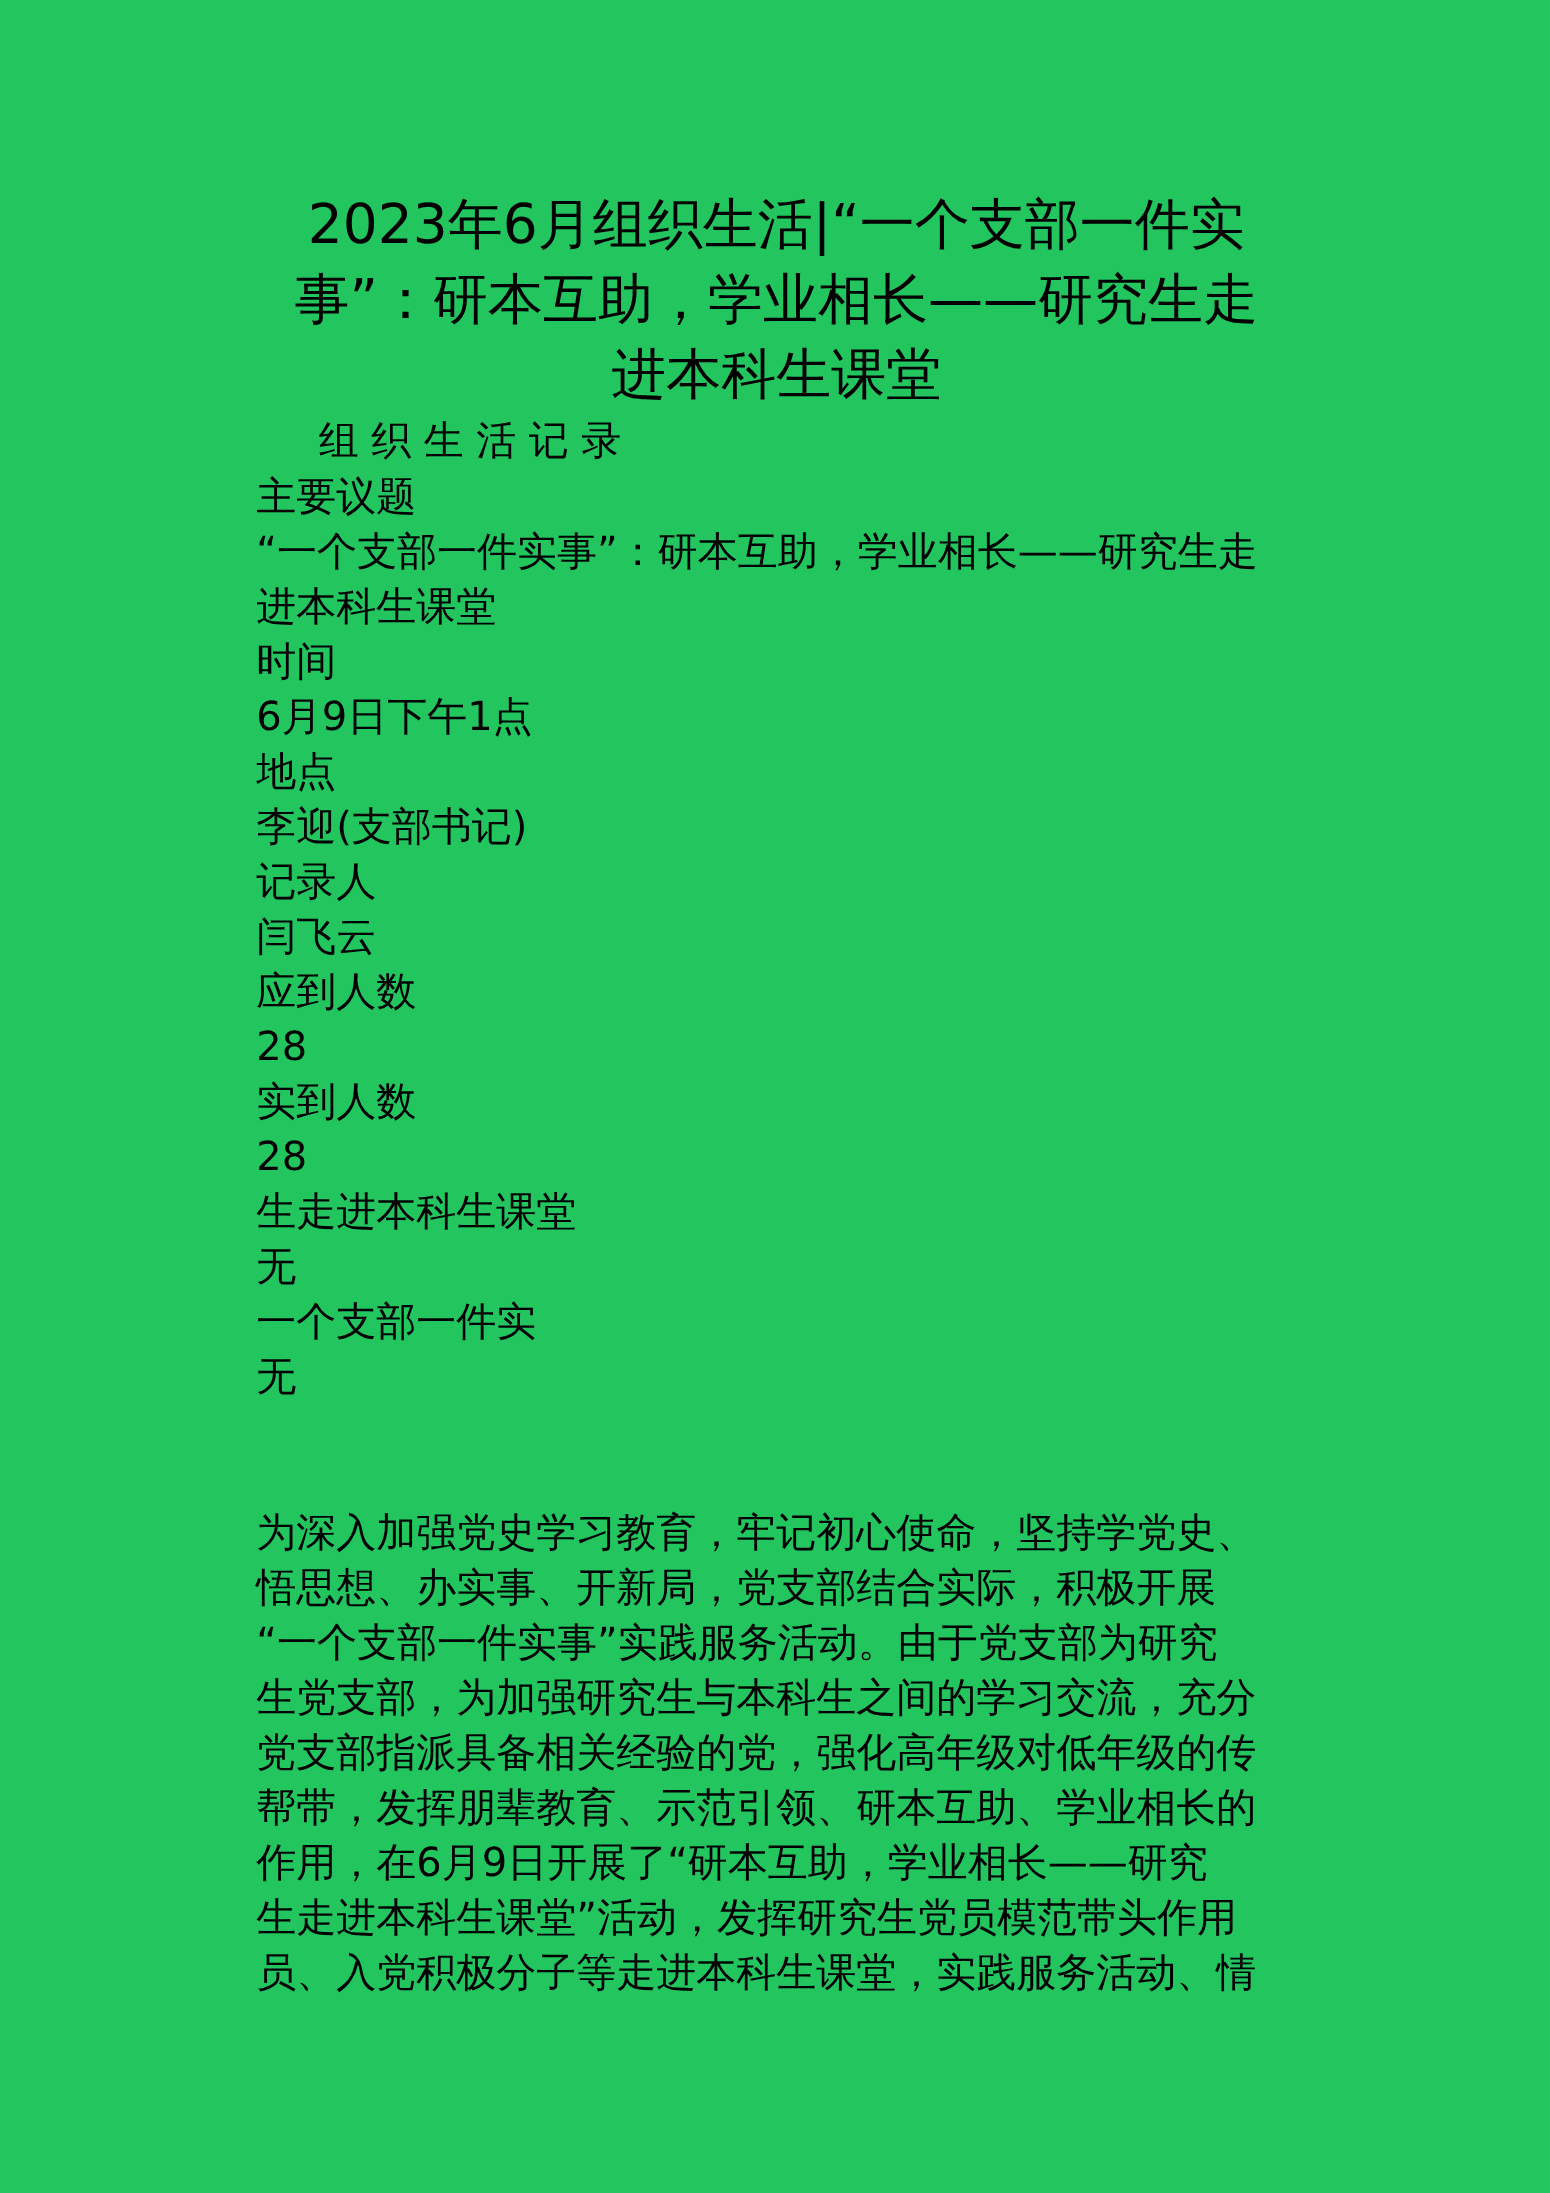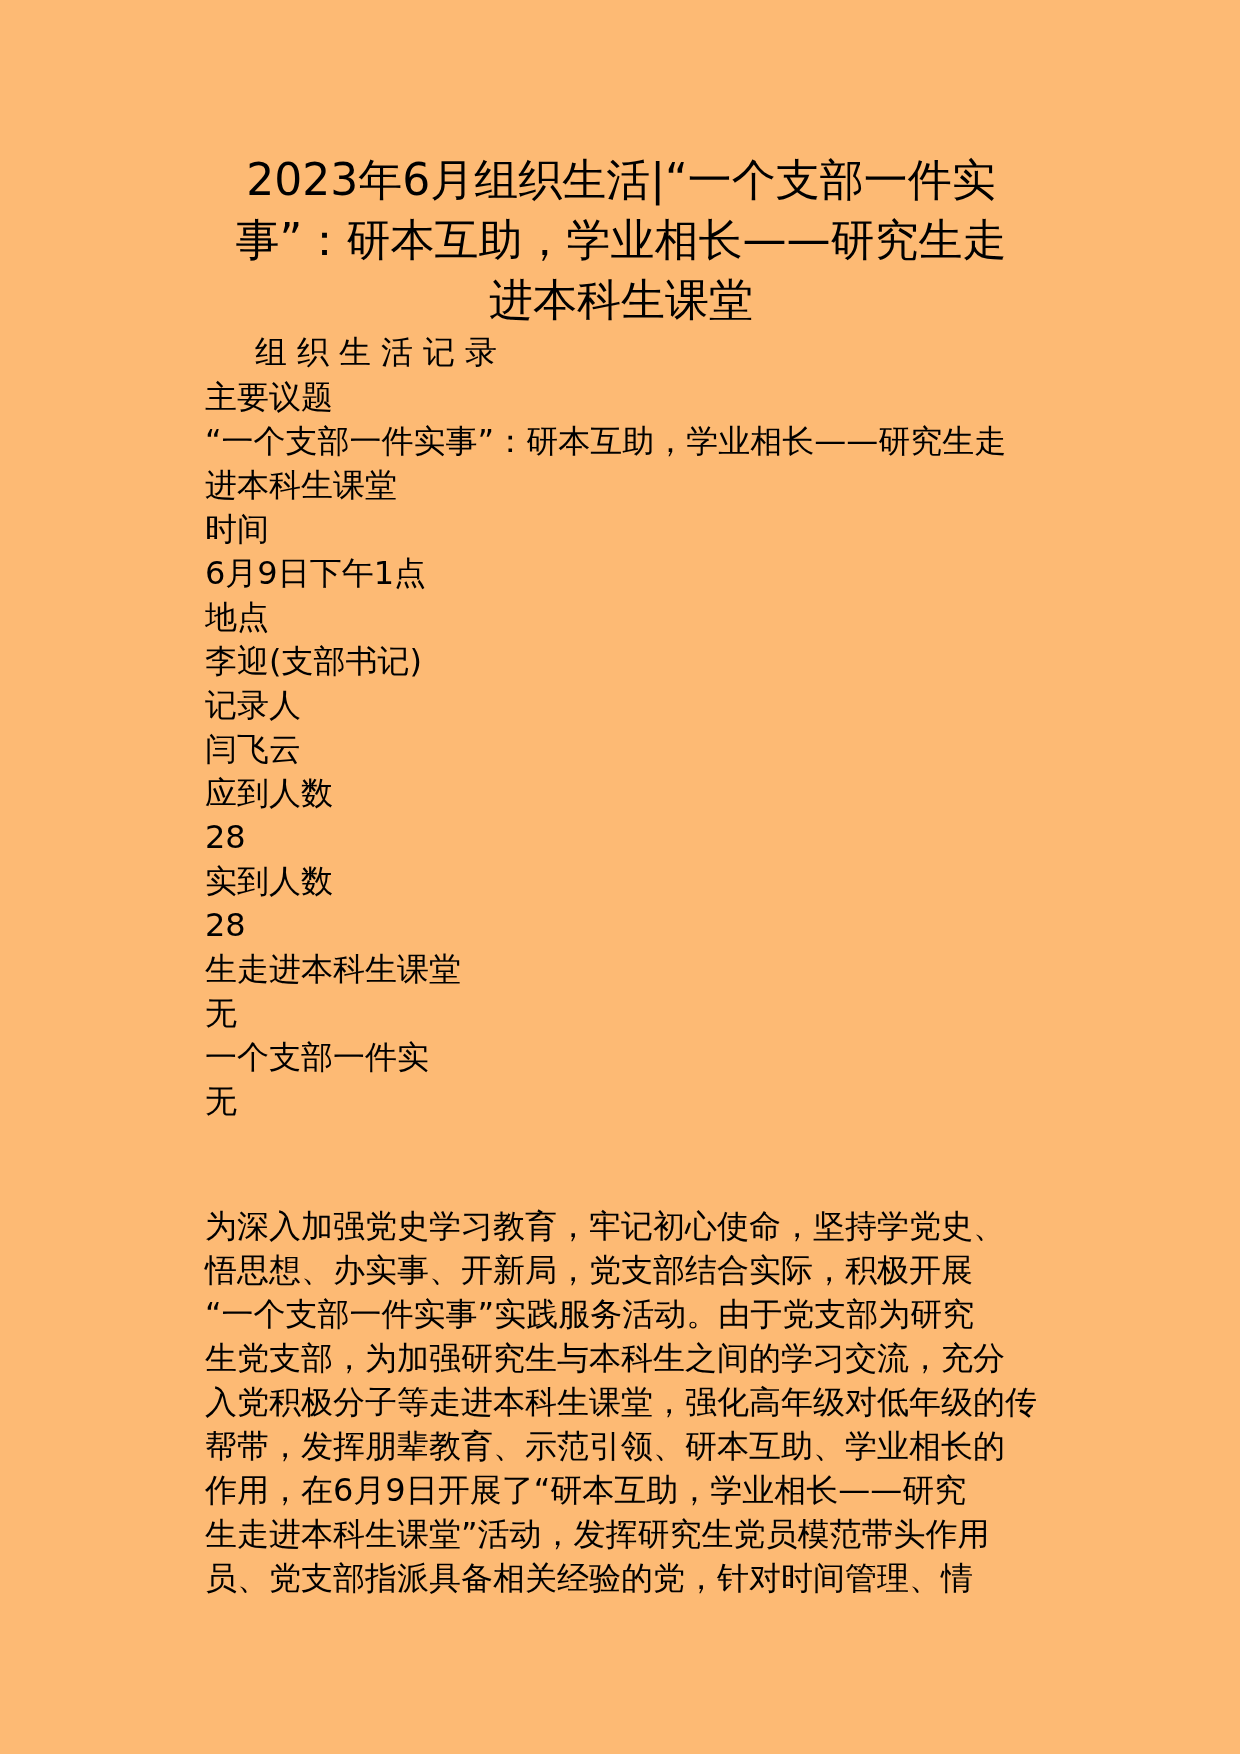--- a/index.html
+++ b/index.html
@@ -14,21 +14,21 @@
       overflow: hidden;
       font-family: "DejaVu Sans", "Liberation Sans", sans-serif;
       color: #000000;
     }
     .page {
       position: absolute;
       left: 0;
       top: 0;
       width: 1240px;
       height: 1754px;
-      background: #fdba74;
+      background: #22c55e;
     }
     .title {
       position: absolute;
       left: 186px;
       top: 150px;
       width: 870px;
       font-size: 44px;
       line-height: 60px;
       text-align: center;
       margin: 0;
@@ -107,20 +107,20 @@
 
     <span class="line">一个支部一件实</span>
     <span class="line">无</span>
   </div>
 
   <div class="para">
     <span class="line">为深入加强党史学习教育，牢记初心使命，坚持学党史、</span>
     <span class="line">悟思想、办实事、开新局，党支部结合实际，积极开展</span>
     <span class="line">“一个支部一件实事”实践服务活动。由于党支部为研究</span>
     <span class="line">生党支部，为加强研究生与本科生之间的学习交流，充分</span>
-    <span class="line">入党积极分子等走进本科生课堂，强化高年级对低年级的传</span>
+    <span class="line">党支部指派具备相关经验的党，强化高年级对低年级的传</span>
     <span class="line">帮带，发挥朋辈教育、示范引领、研本互助、学业相长的</span>
     <span class="line">作用，在6月9日开展了“研本互助，学业相长——研究</span>
     <span class="line">生走进本科生课堂”活动，发挥研究生党员模范带头作用</span>
-    <span class="line">员、党支部指派具备相关经验的党，针对时间管理、情</span>
+    <span class="line">员、入党积极分子等走进本科生课堂，实践服务活动、情</span>
   </div>
 
 </div>
 
 </body></html>

